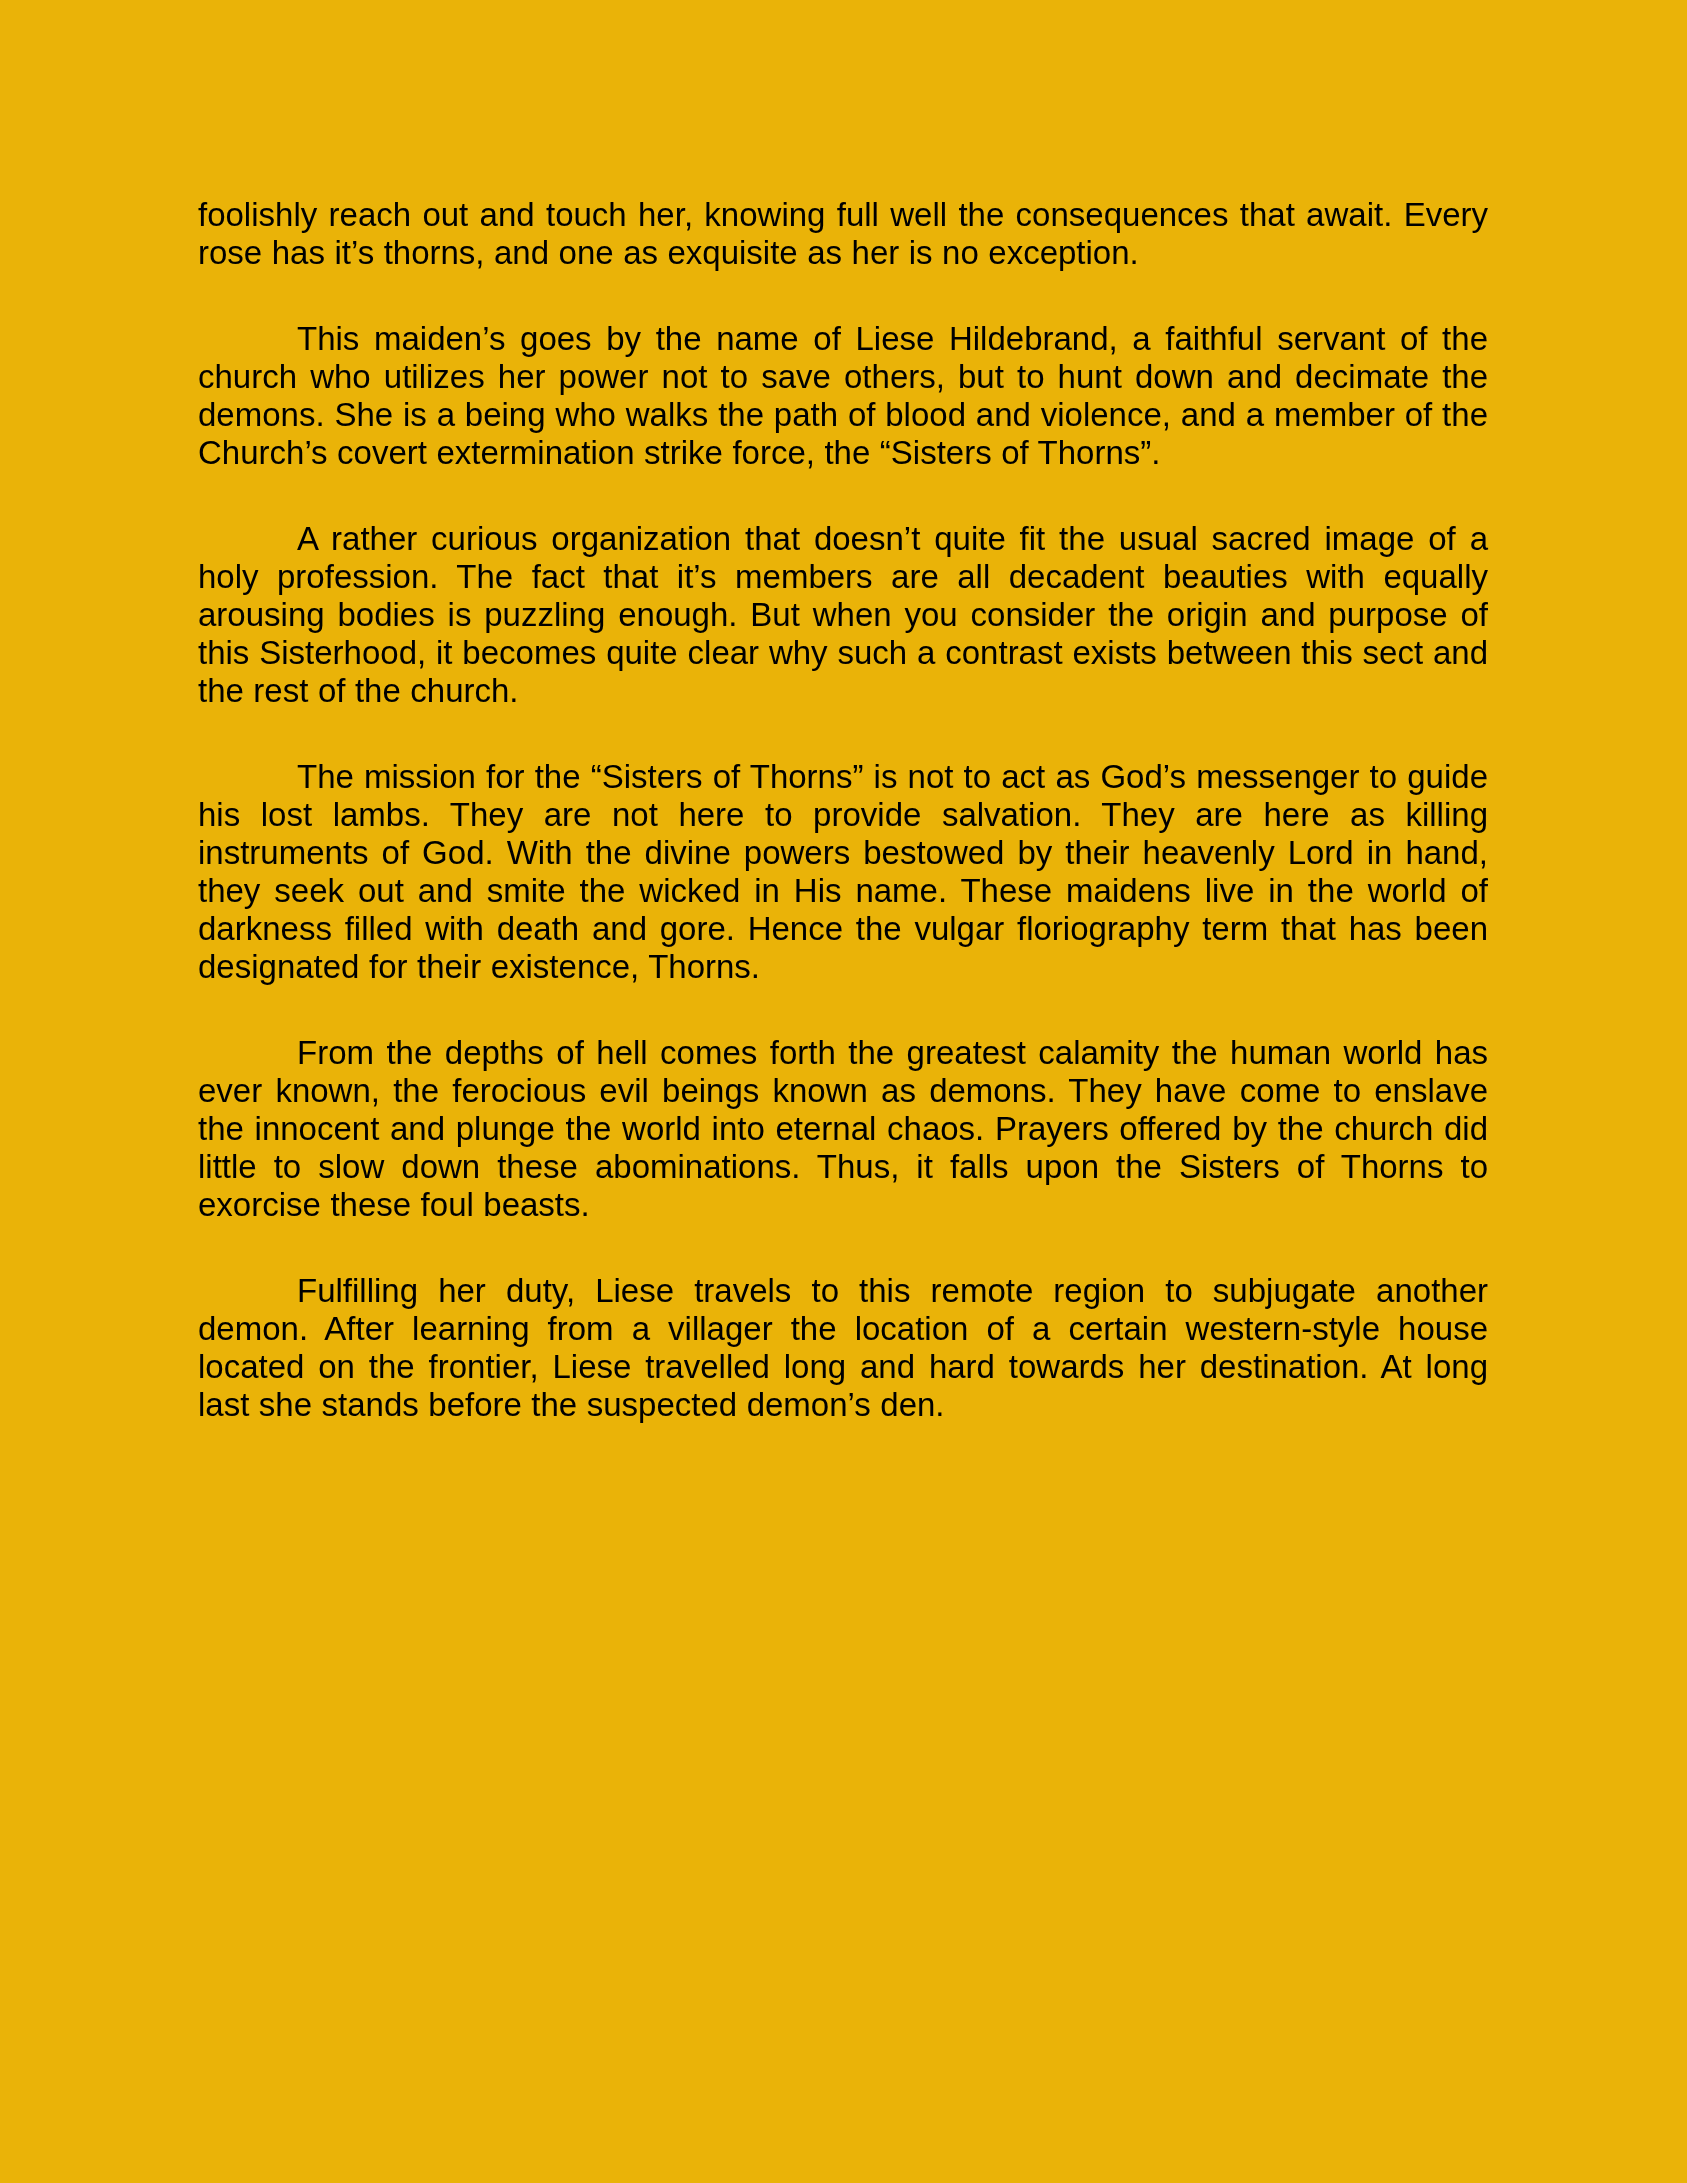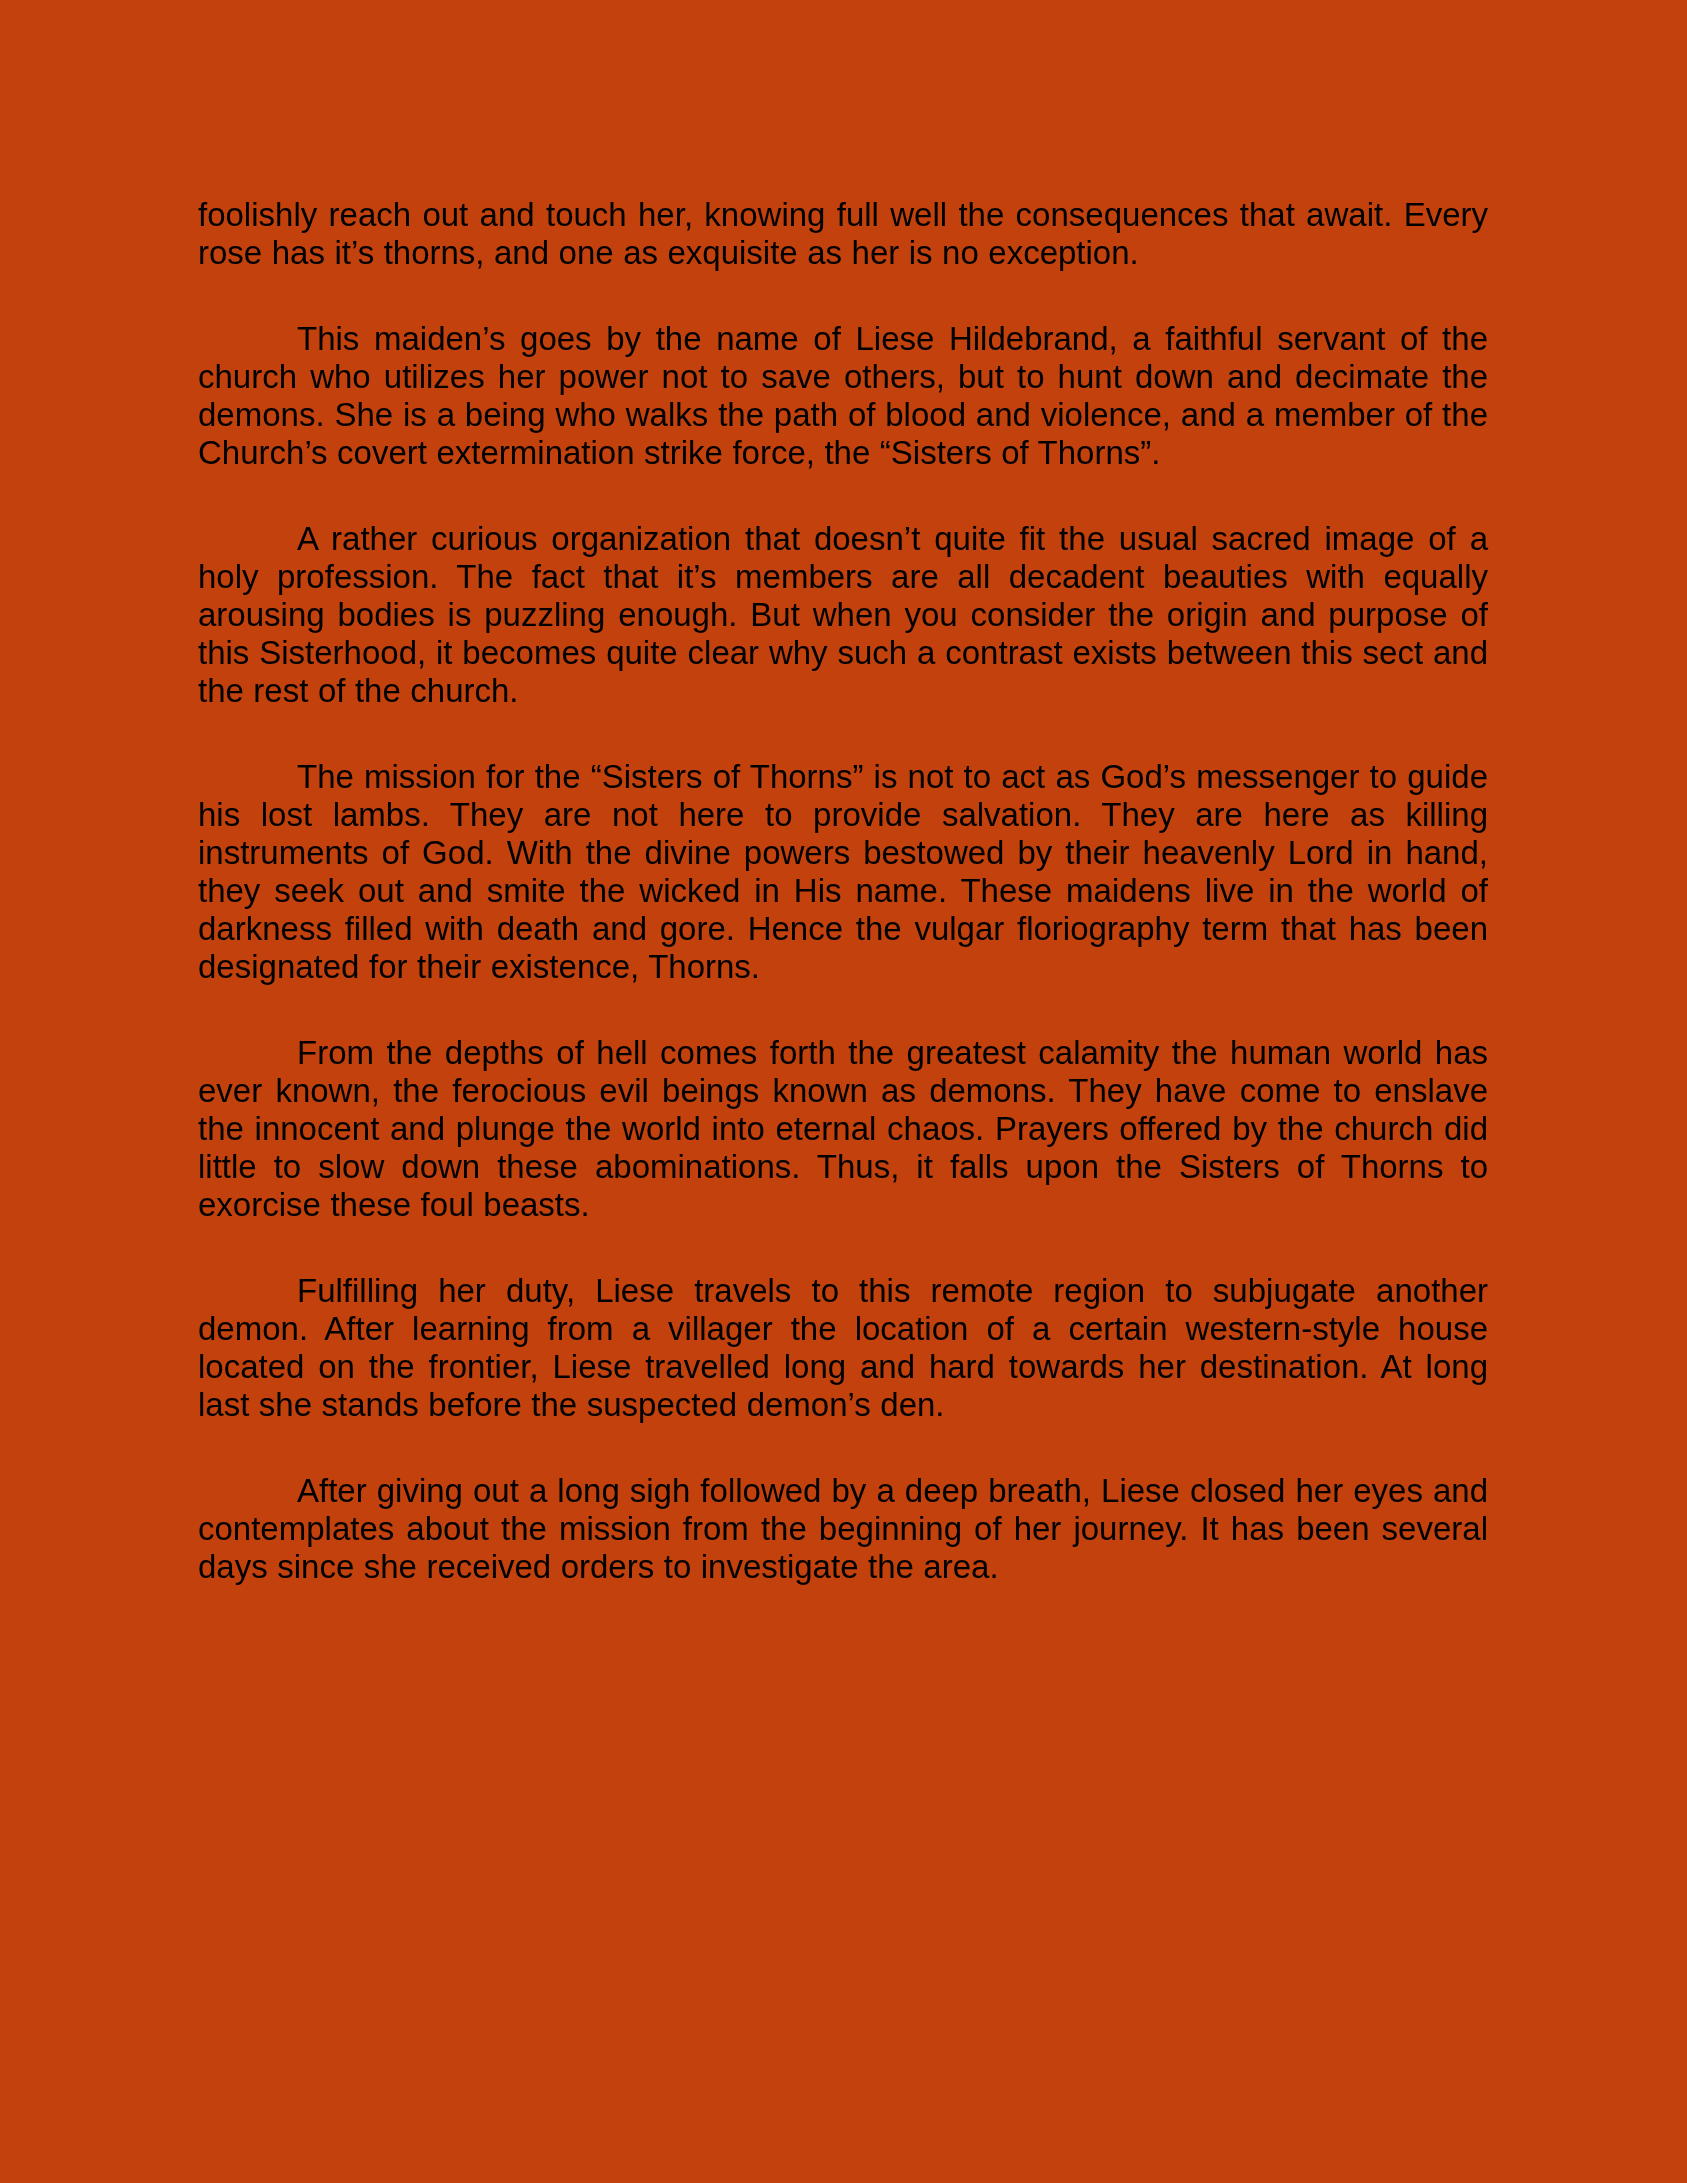--- a/index.html
+++ b/index.html
@@ -9,21 +9,21 @@
   }
   body {
     width: 1687px;
     height: 2183px;
     overflow: hidden;
   }
   .page {
     box-sizing: border-box;
     width: 1687px;
     height: 2183px;
-    background: #c2410c;
+    background: #eab308;
     padding: 196px 114px 0 198px;
   }
   .text-body {
     width: 1290px;
   }
   .para {
     margin: 0 0 48px 0;
     font-family: "Liberation Sans", "DejaVu Sans", sans-serif;
     font-size: 33px;
     line-height: 38px;
@@ -43,16 +43,15 @@
 <body>
 
 <div class="page">
   <div class="text-body">
     <p class="para no-indent">foolishly reach out and touch her, knowing full well the consequences that await. Every rose has it’s thorns, and one as exquisite as her is no exception.</p>
     <p class="para">This maiden’s goes by the name of Liese Hildebrand, a faithful servant of the church who utilizes her power not to save others, but to hunt down and decimate the demons. She is a being who walks the path of blood and violence, and a member of the Church’s covert extermination strike force, the “Sisters of Thorns”.</p>
     <p class="para">A rather curious organization that doesn’t quite fit the usual sacred image of a holy profession. The fact that it’s members are all decadent beauties with equally arousing bodies is puzzling enough. But when you consider the origin and purpose of this Sisterhood, it becomes quite clear why such a contrast exists between this sect and the rest of the church.</p>
     <p class="para">The mission for the “Sisters of Thorns” is not to act as God’s messenger to guide his lost lambs. They are not here to provide salvation. They are here as killing instruments of God. With the divine powers bestowed by their heavenly Lord in hand, they seek out and smite the wicked in His name. These maidens live in the world of darkness filled with death and gore. Hence the vulgar floriography term that has been designated for their existence, Thorns.</p>
     <p class="para">From the depths of hell comes forth the greatest calamity the human world has ever known, the ferocious evil beings known as demons. They have come to enslave the innocent and plunge the world into eternal chaos. Prayers offered by the church did little to slow down these abominations. Thus, it falls upon the Sisters of Thorns to exorcise these foul beasts.</p>
     <p class="para">Fulfilling her duty, Liese travels to this remote region to subjugate another demon. After learning from a villager the location of a certain western-style house located on the frontier, Liese travelled long and hard towards her destination. At long last she stands before the suspected demon’s den.</p>
-    <p class="para">After giving out a long sigh followed by a deep breath, Liese closed her eyes and contemplates about the mission from the beginning of her journey. It has been several days since she received orders to investigate the area.</p>
   </div>
 </div>
 
 
 </body></html>

